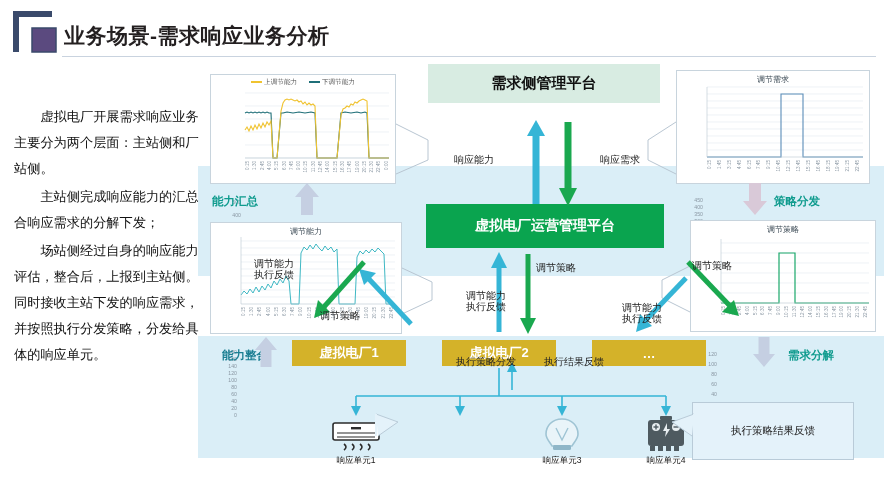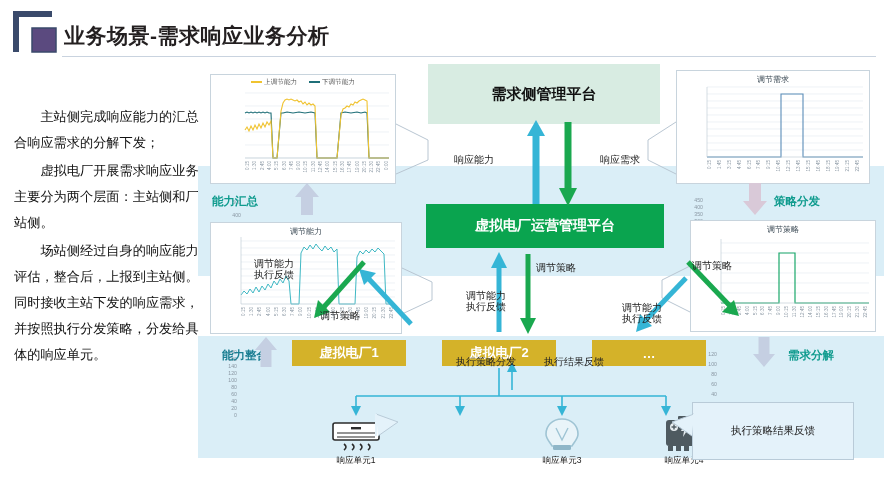--- a/index.html
+++ b/index.html
@@ -46,21 +46,21 @@
   .xax i{
     display:inline-block;writing-mode:vertical-rl;transform:rotate(180deg);
     font-style:normal;text-align:right;
   }
   
   .gbox{
     position:absolute;display:flex;align-items:center;justify-content:center;
     font-weight:700;box-sizing:border-box;
   }
   #dsm-platform{
-    left:232px;top:2px;width:232px;height:60px;background:#d8ece2;
+    left:232px;top:2px;width:232px;height:39px;background:#d8ece2;
     font-size:15px;color:#111;
   }
   #vpp-platform{
     left:230px;top:142px;width:238px;height:44px;background:#0aa44f;
     color:#fff;font-size:14px;
   }
   
   .ybox{
     position:absolute;display:flex;align-items:center;justify-content:center;
     background:#d4b229;color:#fff;font-weight:700;font-size:13px;height:26px;
@@ -87,22 +87,22 @@
 <div id="logo">
   <svg width="52" height="46" viewBox="0 0 52 46">
     <path d="M4 42 L4 4 L40 4" fill="none" stroke="#3a4a6b" stroke-width="6"></path>
     <rect x="20" y="18" width="24" height="24" fill="#5b4a7f" stroke="#3a4a6b" stroke-width="1.5"></rect>
   </svg>
 </div>
 <div id="title">业务场景-需求响应业务分析</div>
 <div id="title-rule"></div>
 
 <div id="left-text">
+  <p>虚拟电厂开展需求响应业务主要分为两个层面：主站侧和厂站侧。</p>
   <p>主站侧完成响应能力的汇总合响应需求的分解下发；</p>
-  <p>虚拟电厂开展需求响应业务主要分为两个层面：主站侧和厂站侧。</p>
   <p>场站侧经过自身的响应能力评估，整合后，上报到主站侧。同时接收主站下发的响应需求，并按照执行分发策略，分发给具体的响应单元。</p>
 </div>
 
 <div id="diagram">
 
   <div class="band" id="band-mid"></div>
   <div class="band" id="band-low"></div>
 
   <div class="panel chart" id="chart1" style="left:14px;top:12px;width:186px;height:110px;">
     <div class="legend">
@@ -418,21 +418,21 @@
 
   <div class="unit" style="left:338px;top:354px;">
     <svg width="56" height="38" viewBox="0 0 56 38" style="margin:0 auto;">
       <path d="M28 3 C18 3 12 10 12 18 C12 23 16 26 18 30 L38 30 C40 26 44 23 44 18 C44 10 38 3 28 3 Z" fill="#e9f4f9" stroke="#9fc4d4" stroke-width="1.6"></path>
       <path d="M22 12 L28 24 L34 12" stroke="#9fc4d4" stroke-width="1.4" fill="none"></path>
       <rect x="19" y="29" width="18" height="5" rx="1.5" fill="#8fb6c8"></rect>
     </svg>
     <div class="ulabel">响应单元3</div>
   </div>
 
-  <div class="unit" style="left:460px;top:352px;text-align:center;">
+  <div class="unit" style="left:442px;top:352px;text-align:center;">
     <svg width="56" height="40" viewBox="0 0 56 40" style="margin:0 auto;">
       <rect x="22" y="2" width="12" height="4" rx="1" fill="#4e5a60"></rect>
       <rect x="10" y="6" width="36" height="26" rx="3" fill="#4e5a60"></rect>
       <circle cx="18" cy="13" r="4" fill="#e8eef1"></circle>
       <line x1="15.5" y1="13" x2="20.5" y2="13" stroke="#4e5a60" stroke-width="1.4"></line>
       <line x1="18" y1="10.5" x2="18" y2="15.5" stroke="#4e5a60" stroke-width="1.4"></line>
       <circle cx="38" cy="13" r="4" fill="#e8eef1"></circle>
       <line x1="35.5" y1="13" x2="40.5" y2="13" stroke="#4e5a60" stroke-width="1.4"></line>
       <path d="M29 9 L25 17 L28 17 L27 23 L32 15 L29 15 Z" fill="#e8eef1"></path>
       <g fill="#4e5a60">

